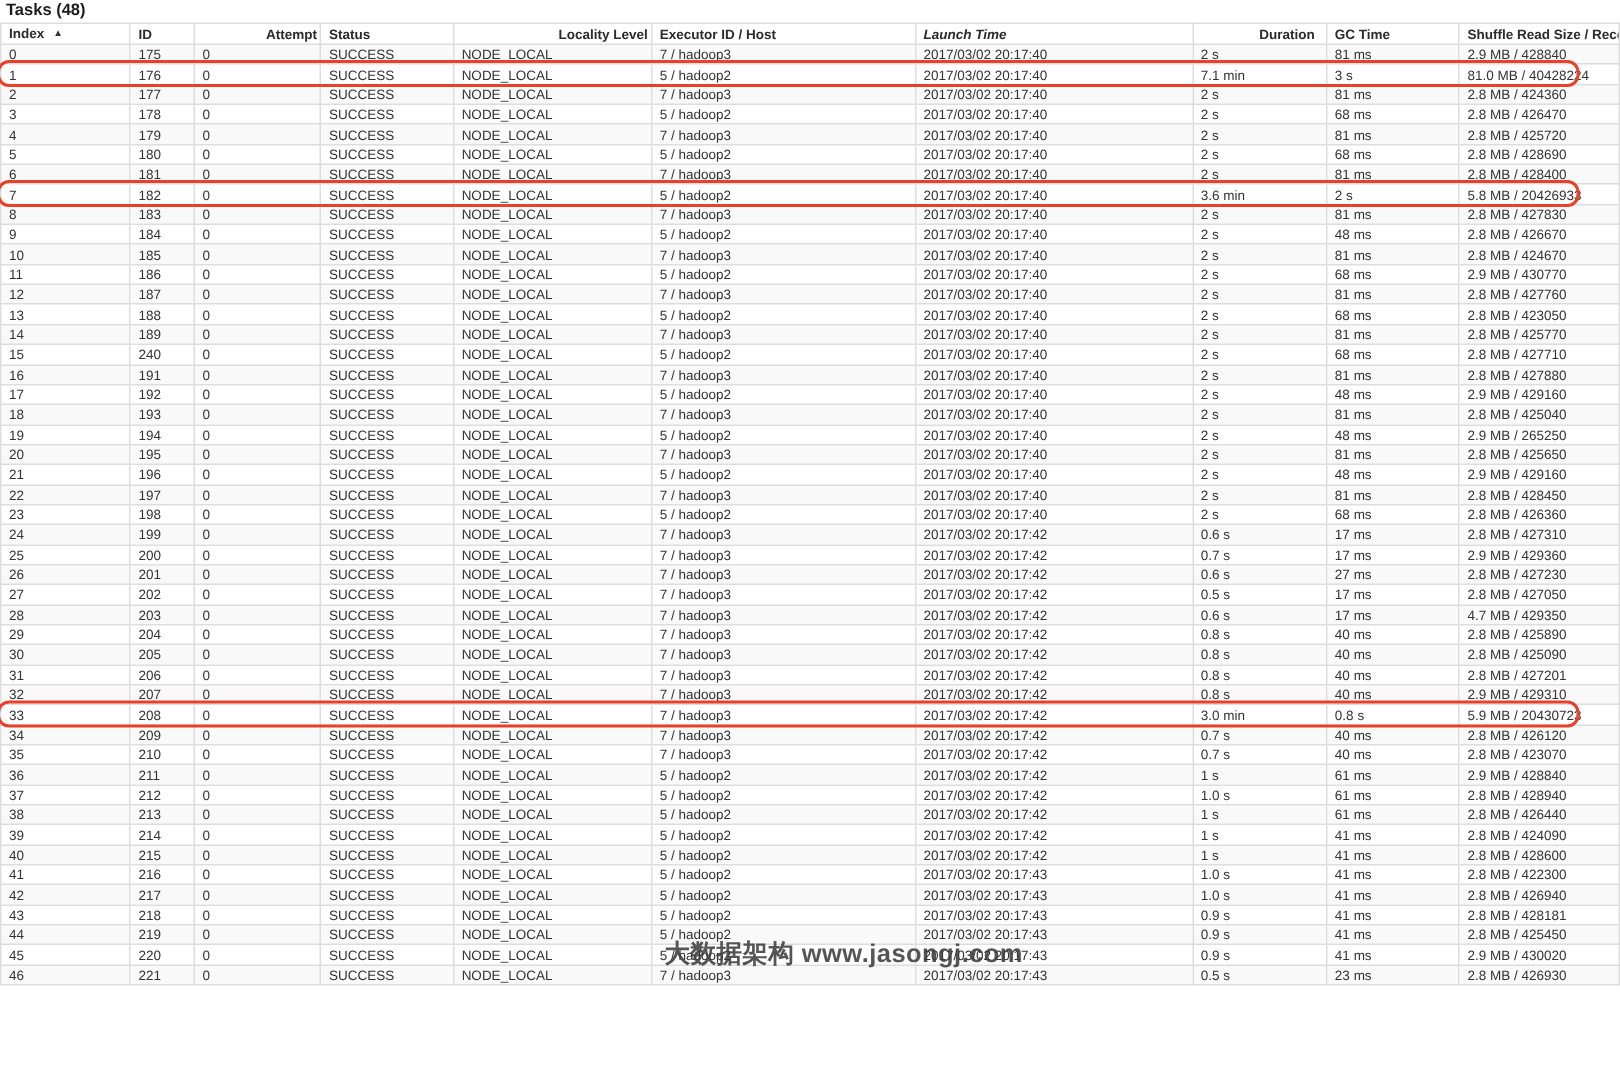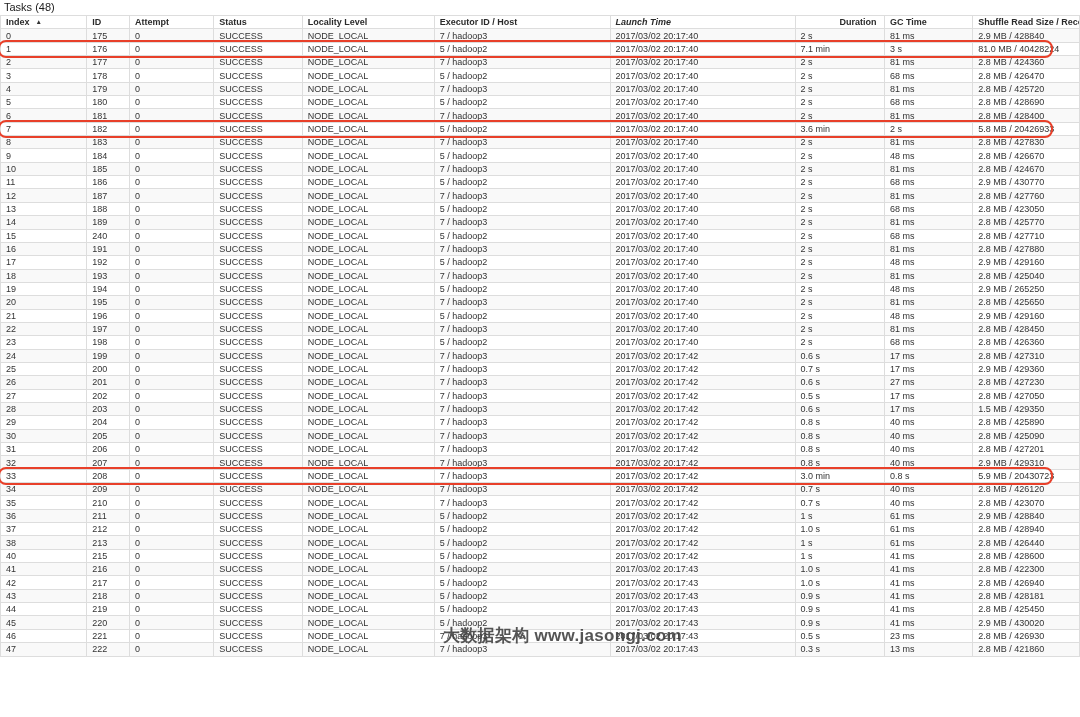--- a/index.html
+++ b/index.html
@@ -6,21 +6,21 @@
   html, body { margin: 0; padding: 0; }
   body {
     width: 1080px; height: 717px;
     background: #ffffff;
     font-family: "Liberation Sans", sans-serif;
     color: #333333;
     position: relative;
     overflow: hidden;
   }
   .page-title {
-    font-weight: normal;
+    font-weight: bold;
     font-size: 11px;
     line-height: 12px;
     padding: 1px 0 2px 4px;
     color: #1c1c1c;
   }
   table.tasks {
     border-collapse: collapse;
     table-layout: fixed;
     width: 1080px;
   }
@@ -71,23 +71,23 @@
 </head>
 <body>
 
 <div class="page-title">Tasks (48)</div>
 
 <table class="tasks">
   <thead>
     <tr id="header-row">
         <th style="width: 85px;"><span>Index</span><span class="sort-icon">▲</span></th>
         <th style="width: 42px;"><span>ID</span></th>
-        <th style="width: 83px;"><span>Attempt</span></th>
+        <th style="width: 83px; text-align: right;"><span>Attempt</span></th>
         <th style="width: 87px;"><span>Status</span></th>
-        <th style="width: 130px;"><span>Locality Level</span></th>
+        <th style="width: 130px; text-align: right;"><span>Locality Level</span></th>
         <th style="width: 173px;"><span>Executor ID / Host</span></th>
         <th style="width: 182px; font-style: italic;"><span>Launch Time</span></th>
         <th style="width: 88px; padding-left: 44px;"><span>Duration</span></th>
         <th style="width: 87px; margin-left: 29px;"><span>GC Time</span></th>
         <th style="width: 105px;"><span>Shuffle Read Size / Records</span></th>
       </tr>
   </thead>
   <tbody id="table-body">
       <tr>
         <td>0</td>
@@ -428,21 +428,21 @@
       <tr>
         <td>28</td>
         <td>203</td>
         <td>0</td>
         <td>SUCCESS</td>
         <td>NODE_LOCAL</td>
         <td>7 / hadoop3</td>
         <td>2017/03/02 20:17:42</td>
         <td>0.6 s</td>
         <td>17 ms</td>
-        <td>1.5 MB / 429350</td>
+        <td>4.7 MB / 429350</td>
       </tr>
       <tr>
         <td>29</td>
         <td>204</td>
         <td>0</td>
         <td>SUCCESS</td>
         <td>NODE_LOCAL</td>
         <td>7 / hadoop3</td>
         <td>2017/03/02 20:17:42</td>
         <td>0.8 s</td>
@@ -549,20 +549,32 @@
         <td>38</td>
         <td>213</td>
         <td>0</td>
         <td>SUCCESS</td>
         <td>NODE_LOCAL</td>
         <td>5 / hadoop2</td>
         <td>2017/03/02 20:17:42</td>
         <td>1 s</td>
         <td>61 ms</td>
         <td>2.8 MB / 426440</td>
+      </tr>
+      <tr>
+        <td>39</td>
+        <td>214</td>
+        <td>0</td>
+        <td>SUCCESS</td>
+        <td>NODE_LOCAL</td>
+        <td>5 / hadoop2</td>
+        <td>2017/03/02 20:17:42</td>
+        <td>1 s</td>
+        <td>41 ms</td>
+        <td>2.8 MB / 424090</td>
       </tr>
       <tr>
         <td>40</td>
         <td>215</td>
         <td>0</td>
         <td>SUCCESS</td>
         <td>NODE_LOCAL</td>
         <td>5 / hadoop2</td>
         <td>2017/03/02 20:17:42</td>
         <td>1 s</td>
@@ -633,32 +645,20 @@
         <td>46</td>
         <td>221</td>
         <td>0</td>
         <td>SUCCESS</td>
         <td>NODE_LOCAL</td>
         <td>7 / hadoop3</td>
         <td>2017/03/02 20:17:43</td>
         <td>0.5 s</td>
         <td>23 ms</td>
         <td>2.8 MB / 426930</td>
-      </tr>
-      <tr>
-        <td>47</td>
-        <td>222</td>
-        <td>0</td>
-        <td>SUCCESS</td>
-        <td>NODE_LOCAL</td>
-        <td>7 / hadoop3</td>
-        <td>2017/03/02 20:17:43</td>
-        <td>0.3 s</td>
-        <td>13 ms</td>
-        <td>2.8 MB / 421860</td>
       </tr>
     </tbody>
 </table>
 
 <div id="overlays">
     <div class="highlight-box" style="border-color: rgb(232, 64, 42); left: -2px; width: 1055px; top: 39.6875px; height: 18.3438px;"></div>
     <div class="highlight-box" style="border-color: rgb(232, 64, 42); left: -2px; width: 1055px; top: 119.75px; height: 18.3438px;"></div>
     <div class="highlight-box" style="border-color: rgb(232, 64, 42); left: -2px; width: 1055px; top: 466.688px; height: 18.3438px;"></div>
   </div>
 

